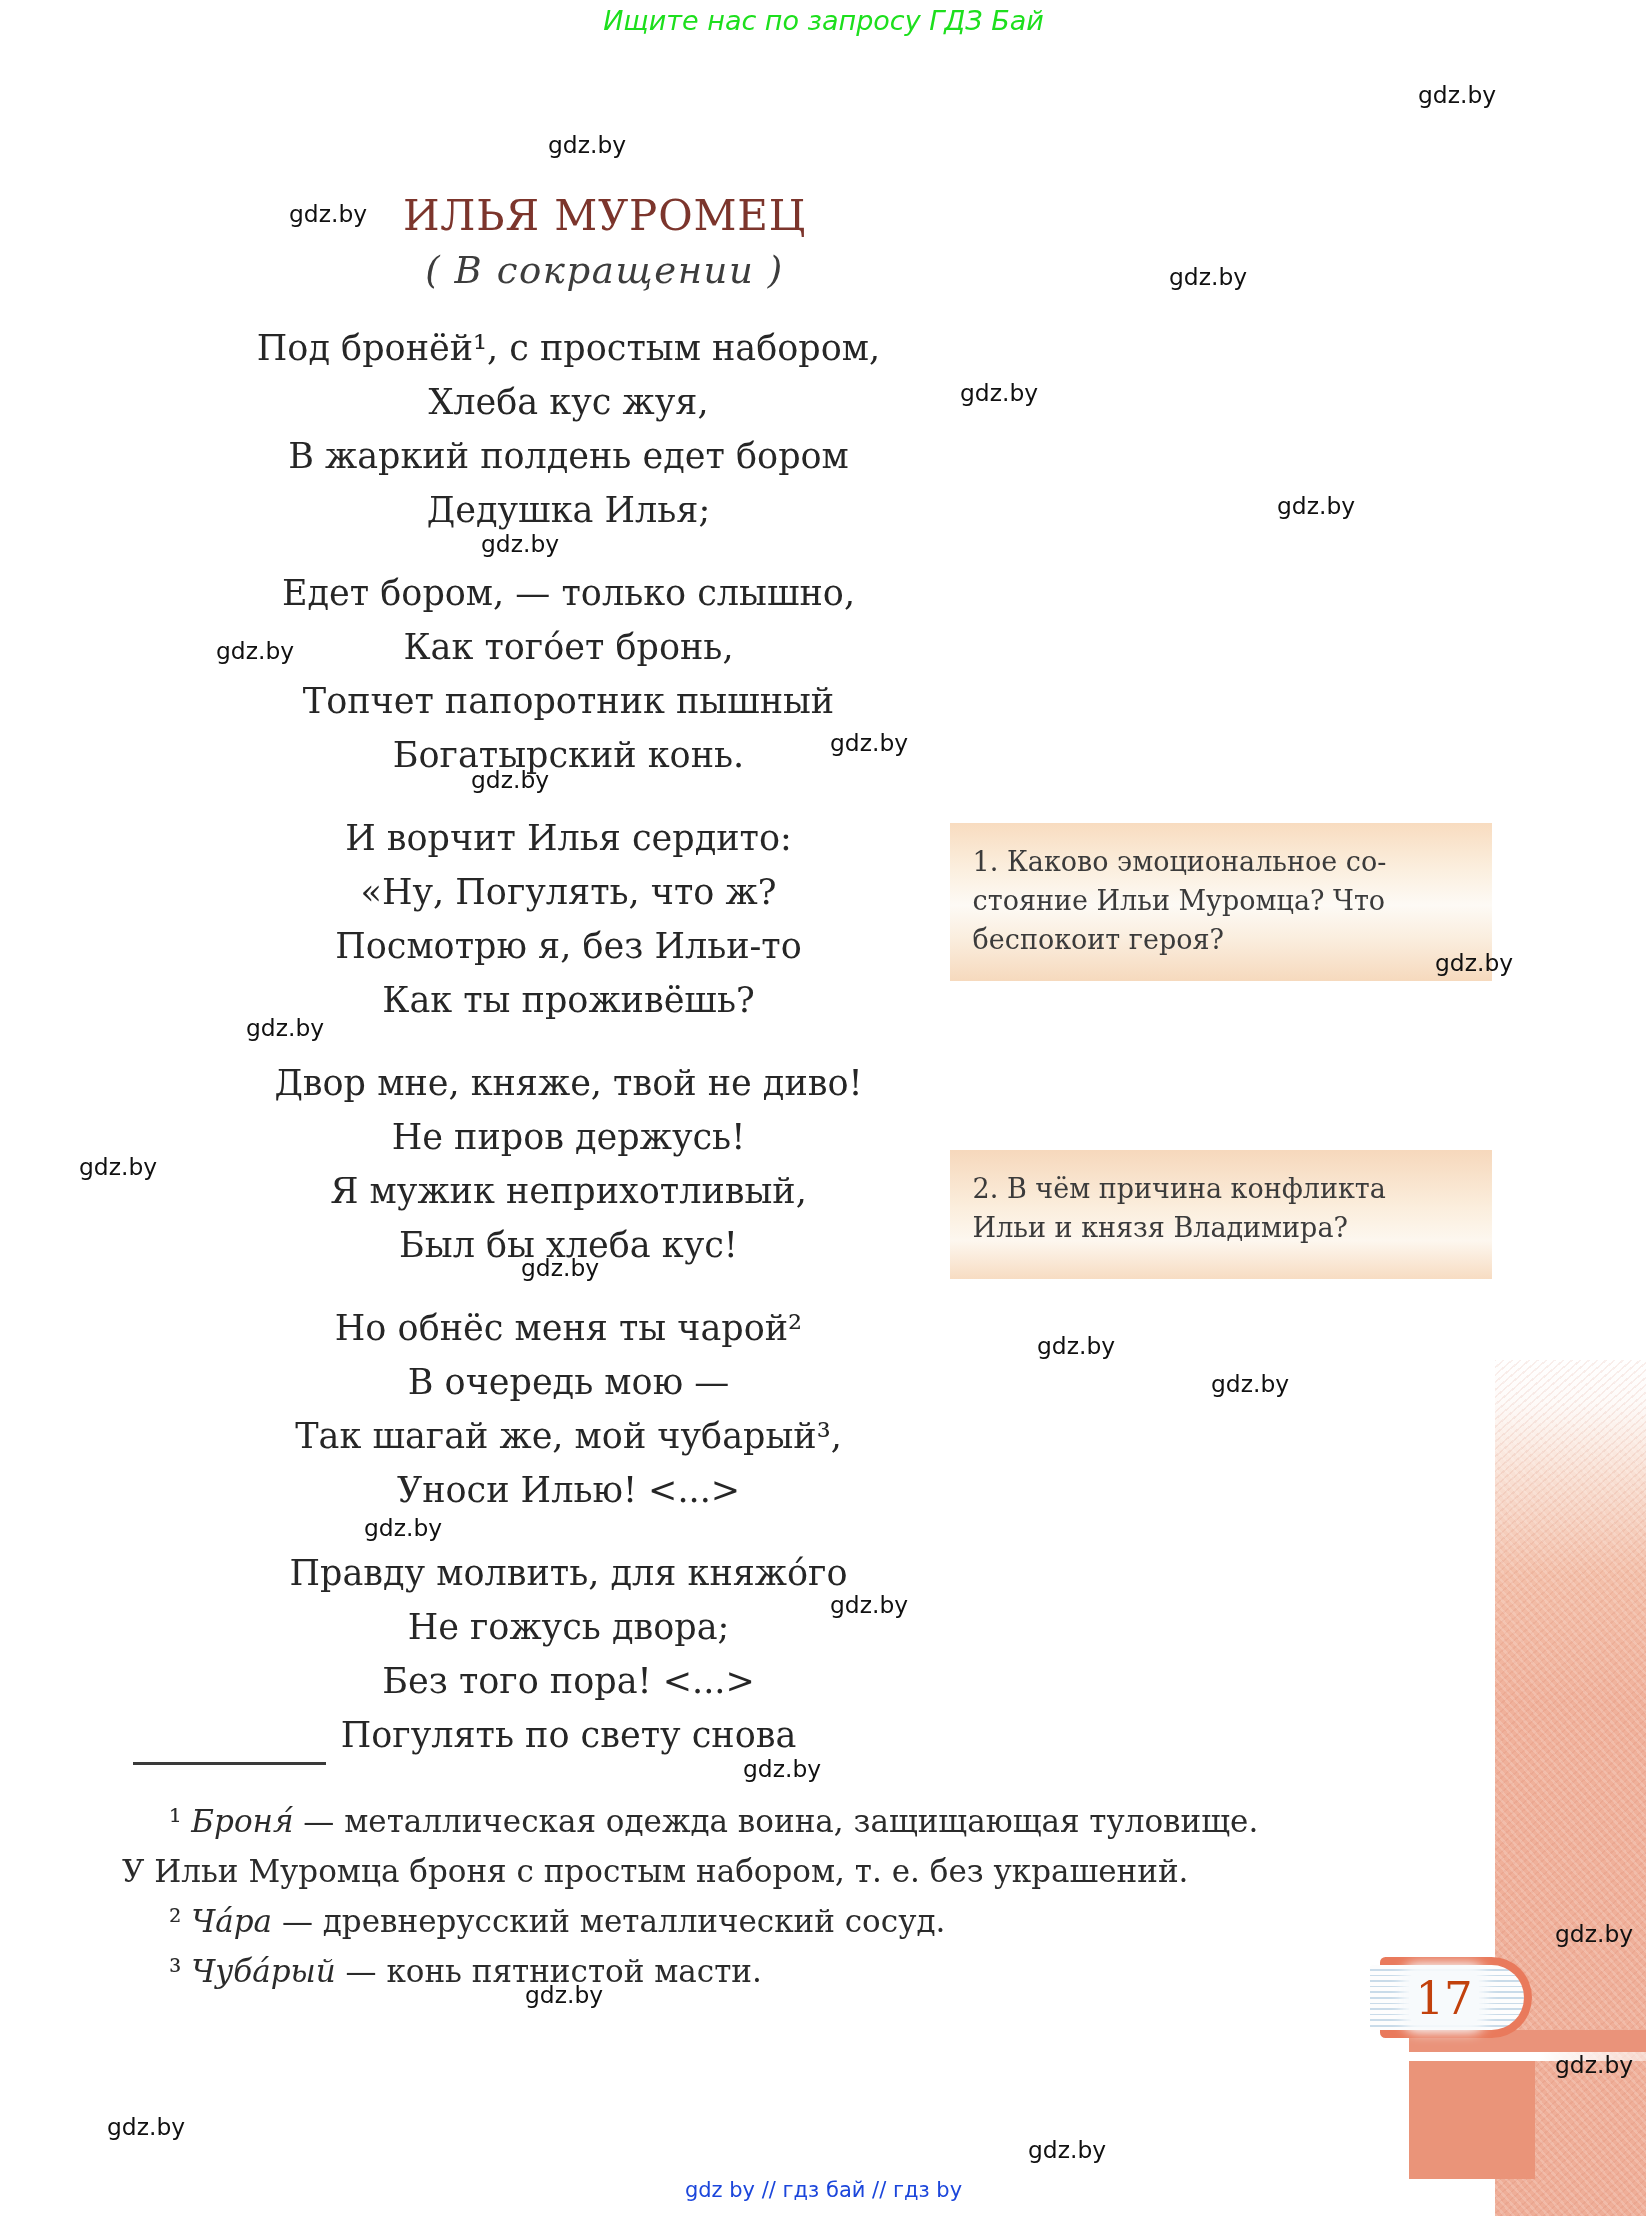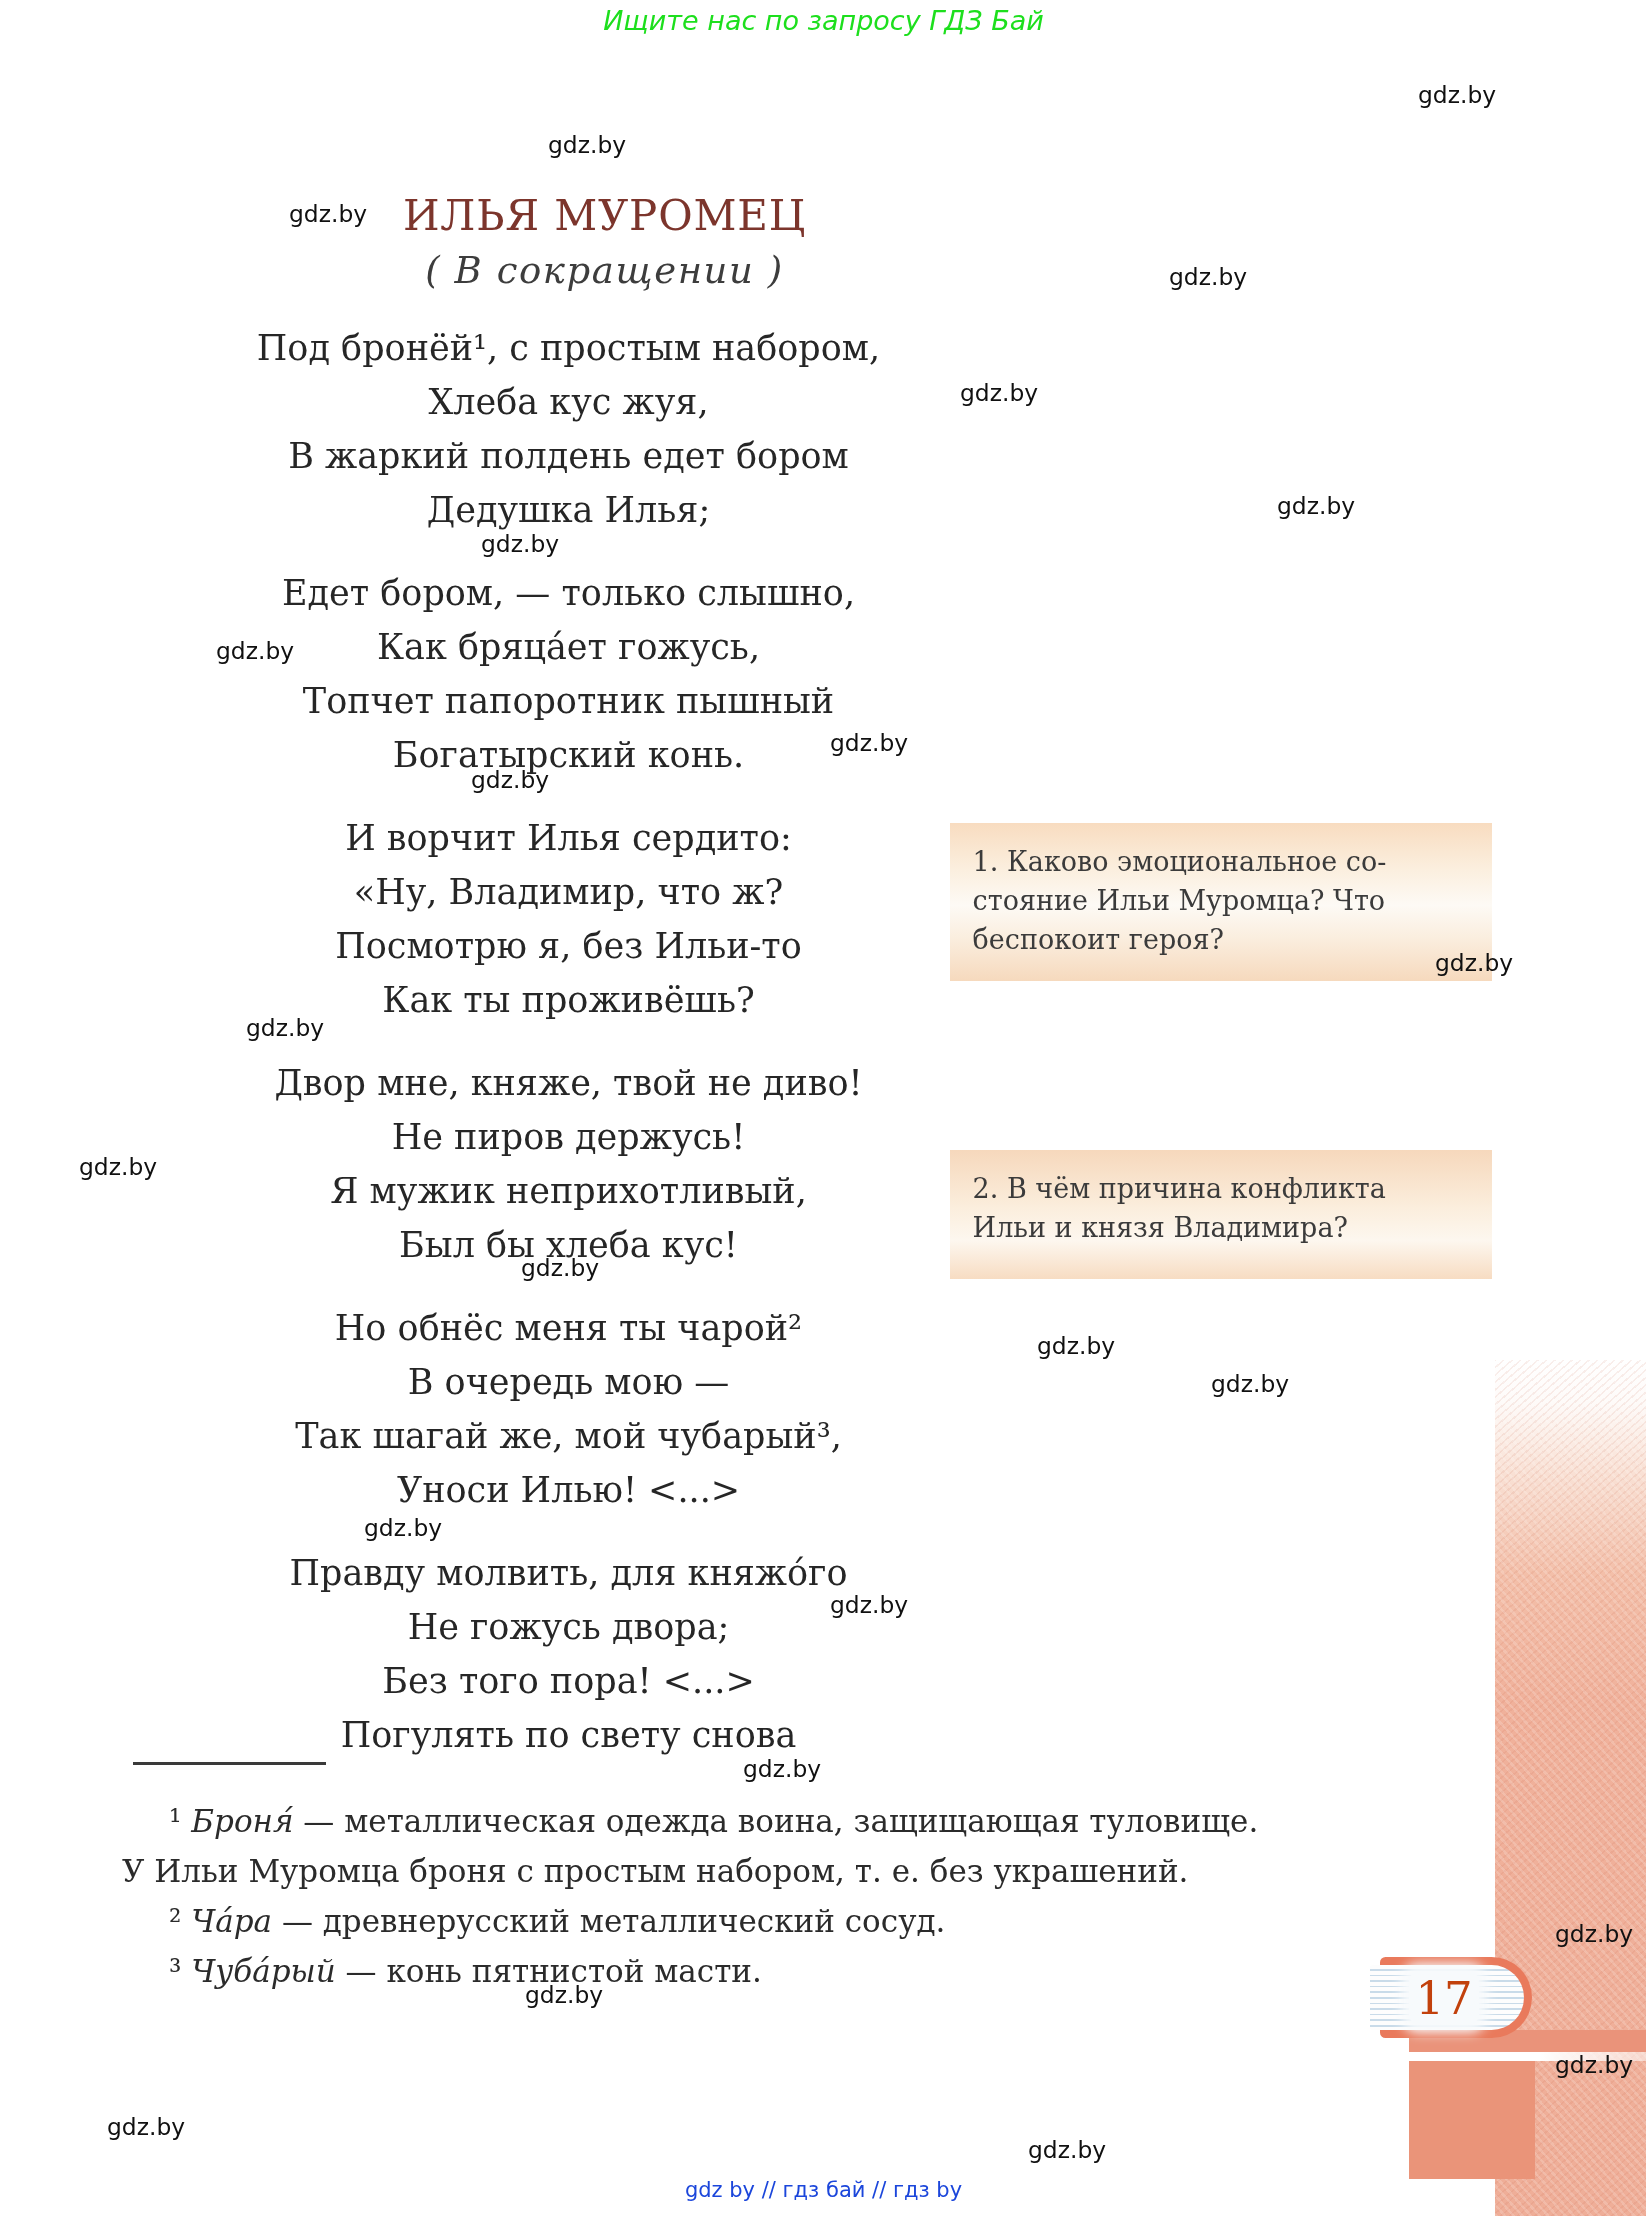--- a/index.html
+++ b/index.html
@@ -70,27 +70,27 @@
 
   <div class="poem" id="poem">
       <div class="stanza">
         <div class="pline">Под бронёй¹, с простым набором,</div>
         <div class="pline">Хлеба кус жуя,</div>
         <div class="pline">В жаркий полдень едет бором</div>
         <div class="pline">Дедушка Илья;</div>
       </div>
       <div class="stanza">
         <div class="pline">Едет бором, — только слышно,</div>
-        <div class="pline">Как бряца́ет гожусь,</div>
+        <div class="pline">Как того́ет бронь,</div>
         <div class="pline">Топчет папоротник пышный</div>
         <div class="pline">Богатырский конь.</div>
       </div>
       <div class="stanza">
         <div class="pline">И ворчит Илья сердито:</div>
-        <div class="pline">«Ну, Владимир, что ж?</div>
+        <div class="pline">«Ну, Погулять, что ж?</div>
         <div class="pline">Посмотрю я, без Ильи-то</div>
         <div class="pline">Как ты проживёшь?</div>
       </div>
       <div class="stanza">
         <div class="pline">Двор мне, княже, твой не диво!</div>
         <div class="pline">Не пиров держусь!</div>
         <div class="pline">Я мужик неприхотливый,</div>
         <div class="pline">Был бы хлеба кус!</div>
       </div>
       <div class="stanza">

